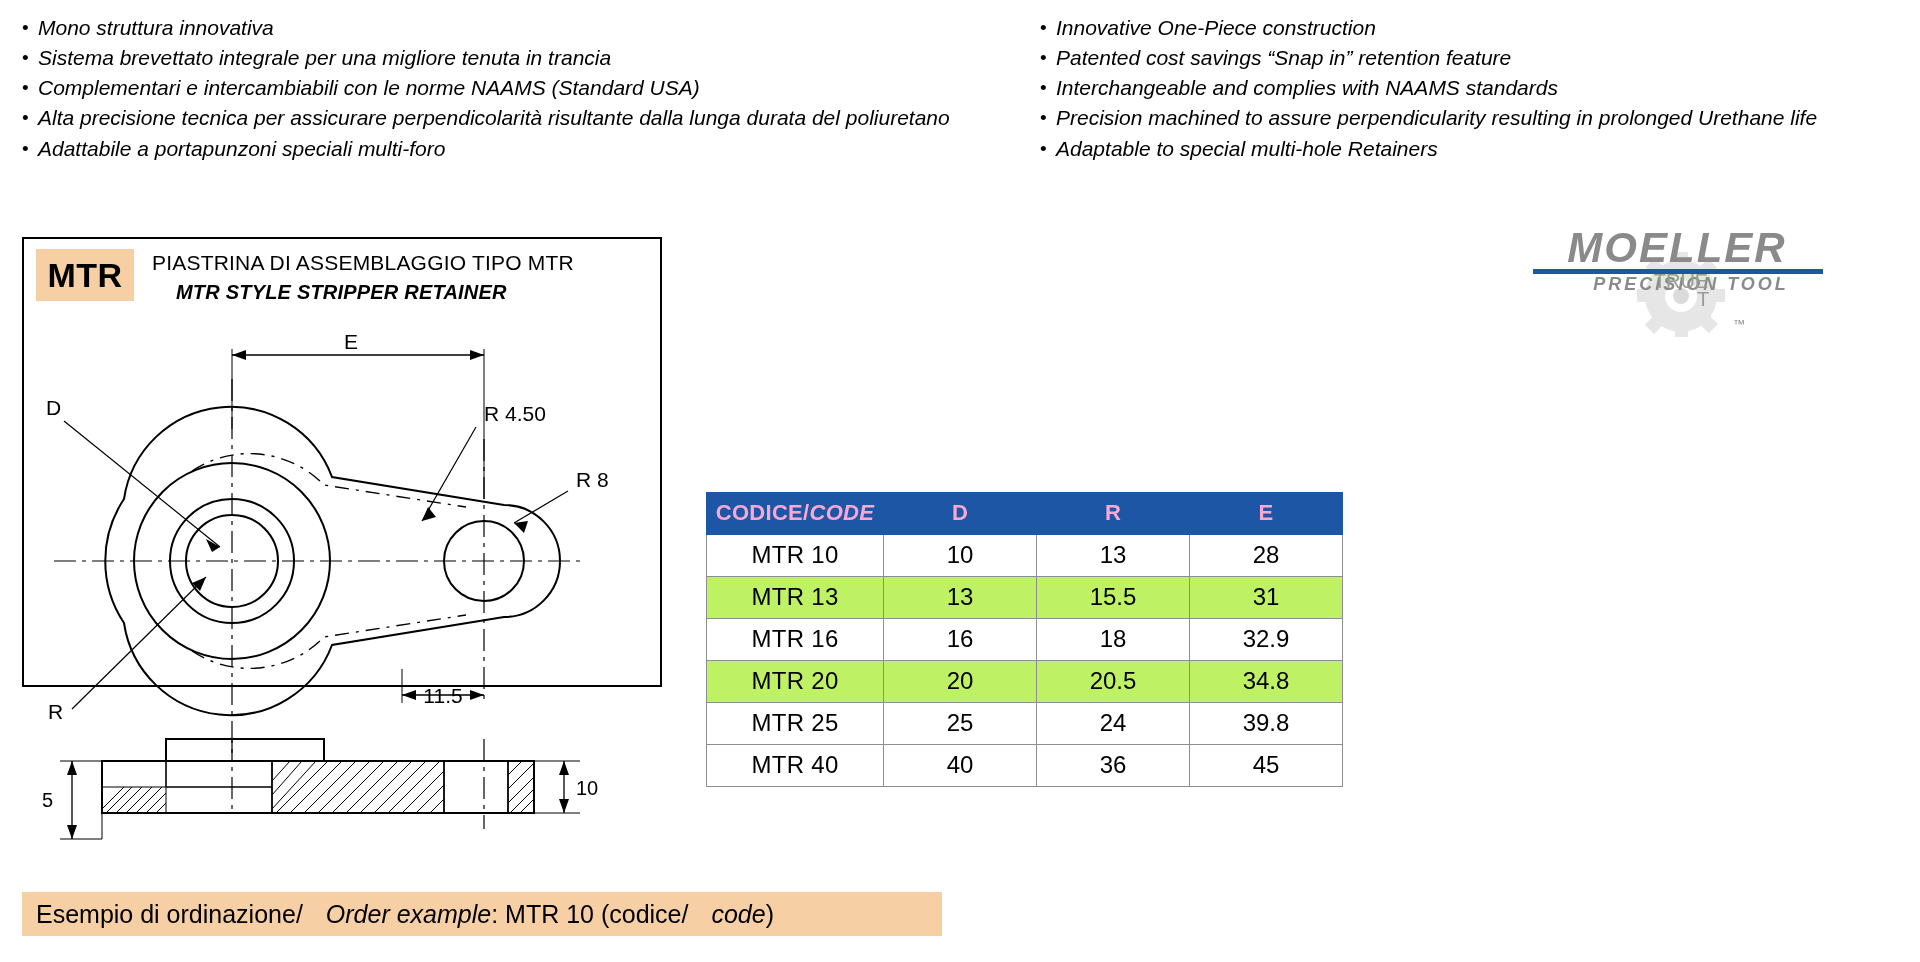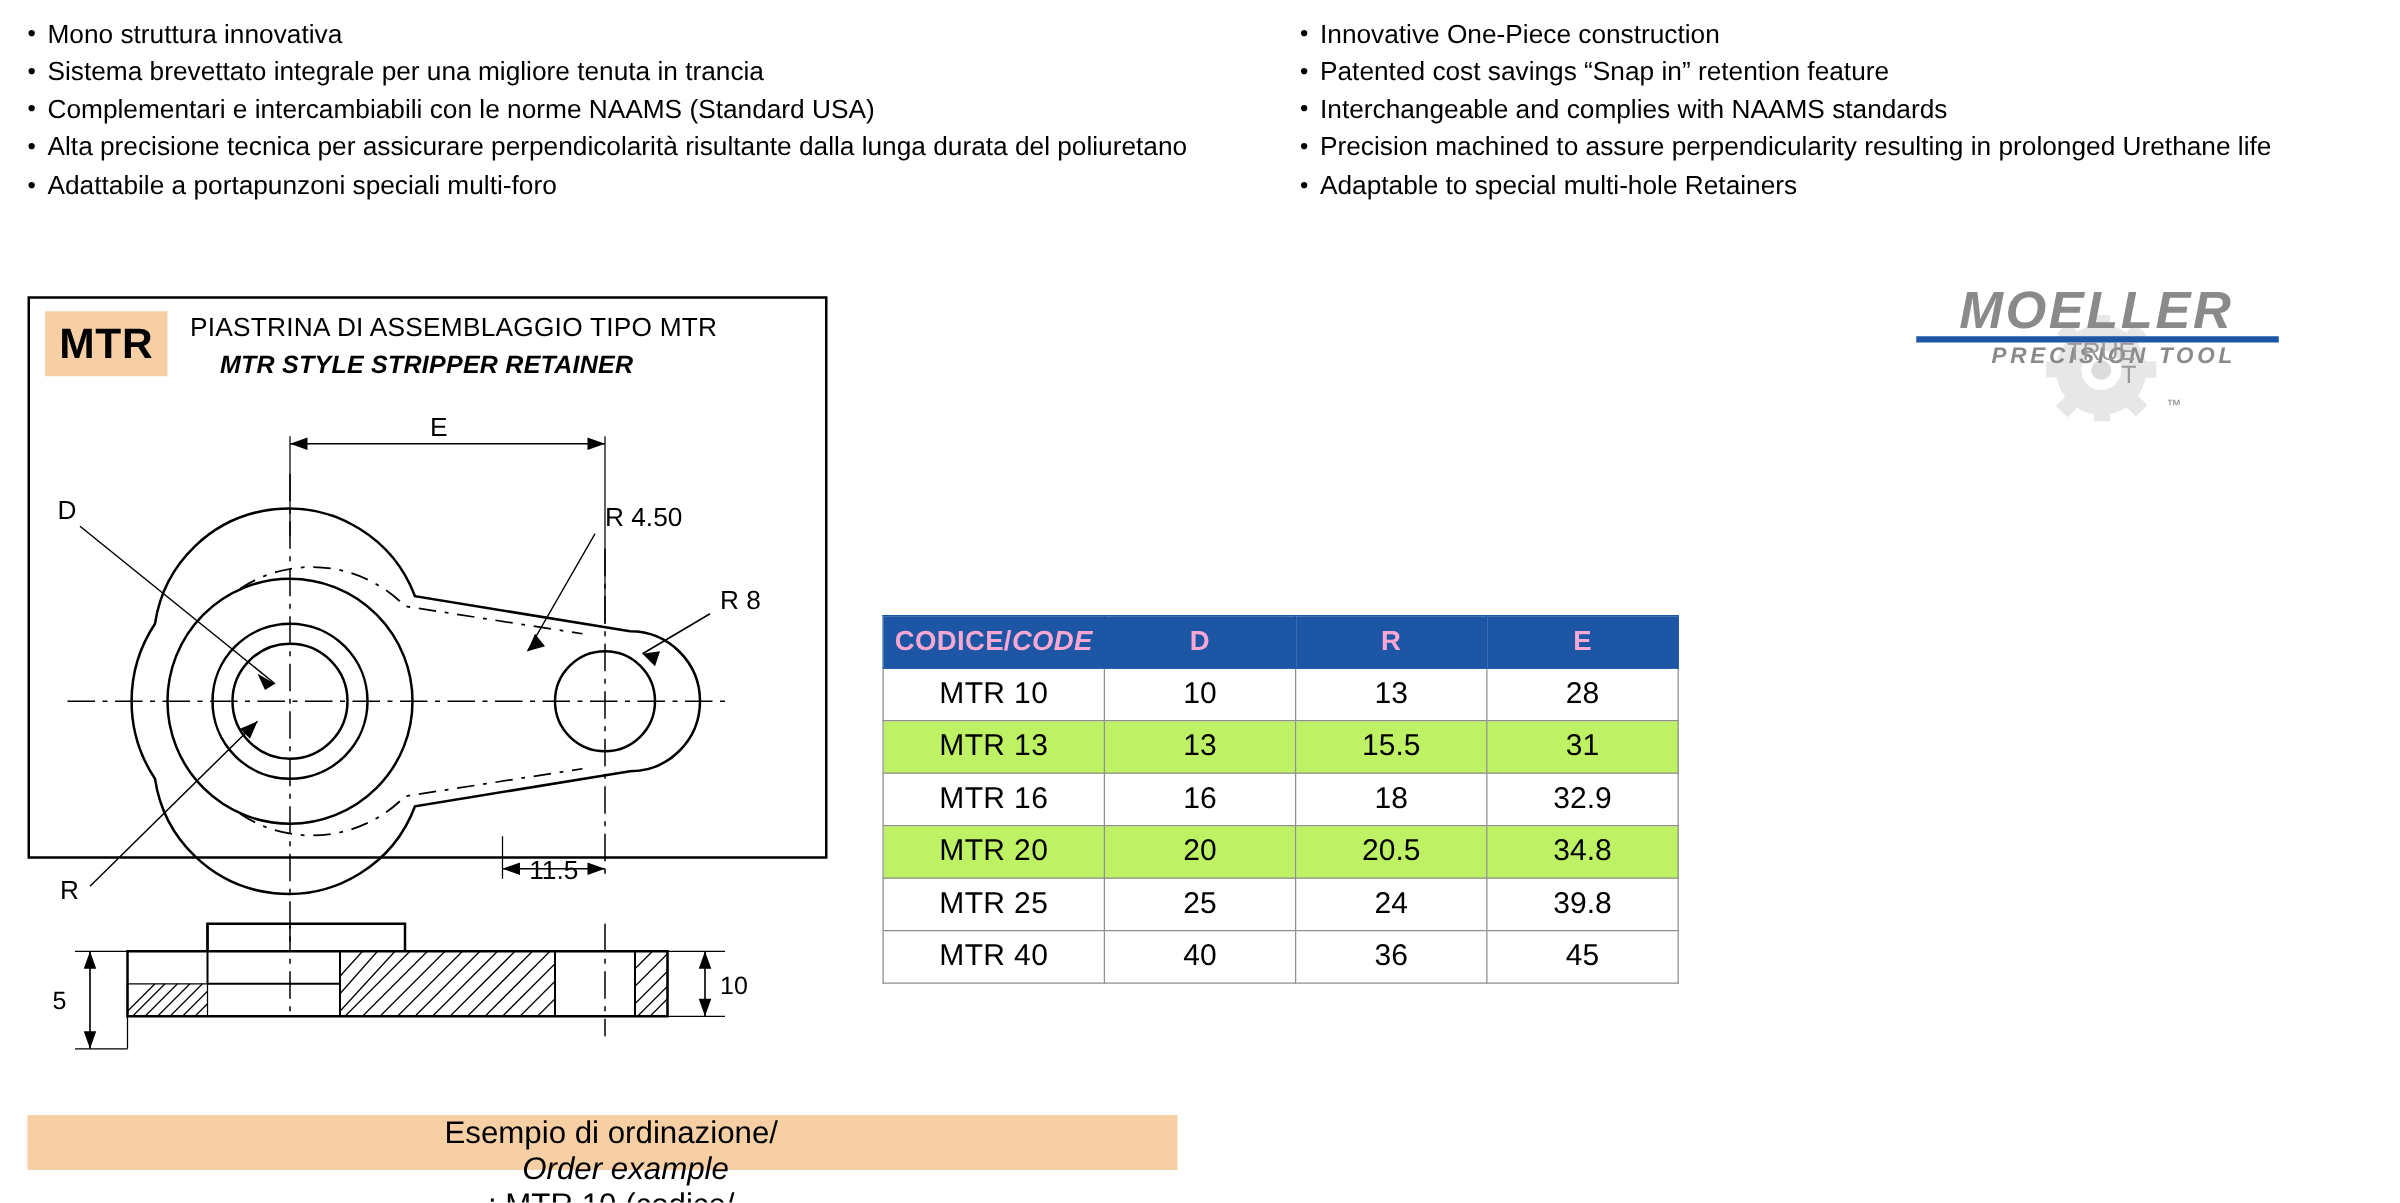--- a/index.html
+++ b/index.html
@@ -32,20 +32,21 @@
   }
   .bullet-dot {
     width: 16px;
     flex: 0 0 16px;
     text-align: left;
     font-size: 19px;
     line-height: 1.45;
   }
   .bullet-text {
     flex: 1;
+    font-style: italic;
   }
 
   
   .drawing-box {
     position: absolute;
     left: 22px;
     top: 237px;
     width: 640px;
     height: 450px;
     border: 2px solid #000;
@@ -140,21 +141,20 @@
     left: 22px;
     top: 892px;
     width: 920px;
     height: 44px;
     background: #f7cfa5;
     display: flex;
     align-items: center;
     padding-left: 14px;
     box-sizing: border-box;
     font-size: 25px;
-    flex-direction: column;
   }
   .order-example .it { }
   .order-example .en { font-style: italic; margin-left: 23px; }
 </style>
 </head>
 <body>
 
 <div class="bullets left">
   <div class="bullet-row">
     <span class="bullet-dot">•</span>

